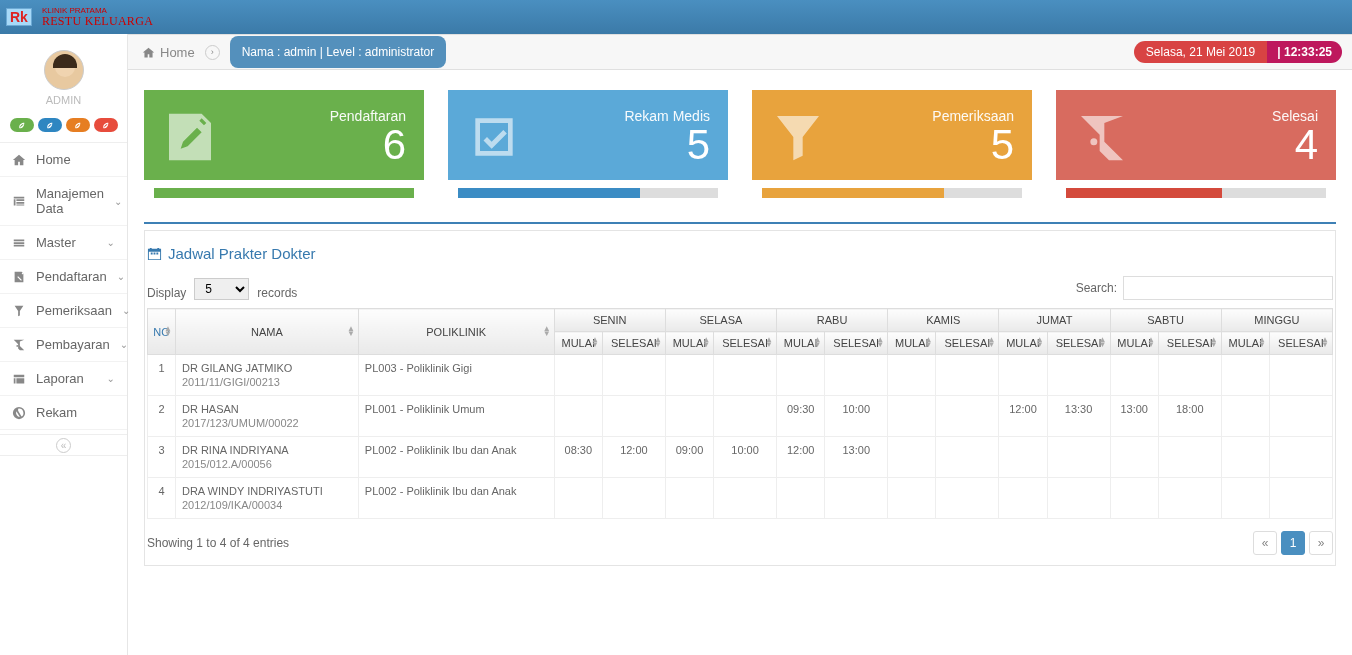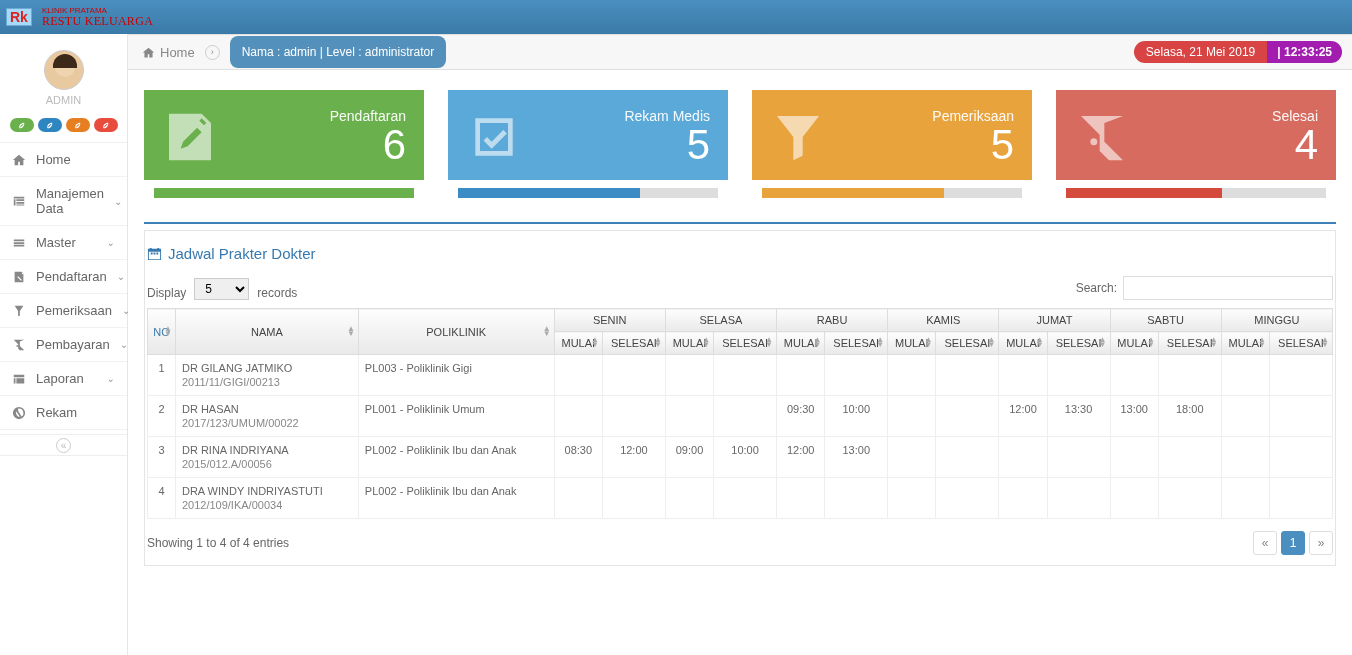--- a/index.html
+++ b/index.html
@@ -30,21 +30,21 @@
 .collapse-btn{margin-top:4px;border-top:1px solid #eee;border-bottom:1px solid #eee;height:22px;display:flex;align-items:center;justify-content:center;color:#bbb;font-size:10px;cursor:pointer}
 .collapse-btn span{border:1px solid #ccc;border-radius:50%;width:15px;height:15px;display:flex;align-items:center;justify-content:center}
 .content{flex:1;background:#fff;overflow:auto}
 .breadcrumb-bar{height:36px;background:#f7f7f7;border-top:1px solid #e0e0e0;border-bottom:1px solid #e0e0e0;display:flex;align-items:center;padding:0 14px;gap:10px;position:relative}
 .bc-home{color:#888;display:flex;align-items:center;gap:5px;font-size:13px}
 .bc-home svg{width:13px;height:13px;fill:#888}
 .bc-arrow{border:1px solid #ccc;border-radius:50%;width:15px;height:15px;display:flex;align-items:center;justify-content:center;font-size:9px;color:#888}
 .userpill{background:#5490bc;color:#fff;border-radius:8px;padding:9px 12px;font-size:12px}
 .datepill{position:absolute;right:10px;display:flex;align-items:center}
 .datepill .d{background:#d84343;color:#fff;border-radius:12px 0 0 12px;padding:4px 12px;font-size:12px}
-.datepill .t{background:#a21caf;color:#fff;border-radius:0 12px 12px 0;padding:4px 10px;font-size:12px;font-weight:bold}
+.datepill .t{background:#be185d;color:#fff;border-radius:0 12px 12px 0;padding:4px 10px;font-size:12px;font-weight:bold}
 .marquee{height:36px;border-bottom:1px solid #eee;display:flex;align-items:center;padding-right:14px;position:relative;overflow:hidden}
 .marquee-text{position:absolute;right:40px;white-space:nowrap;color:#444;font-size:14px}
 .gear-btn{position:absolute;right:6px;width:28px;height:28px;background:#e89c2e;border-radius:4px;display:flex;align-items:center;justify-content:center}
 .gear-btn svg{width:16px;height:16px;fill:#fff}
 .cards{display:flex;gap:24px;padding:20px 16px 8px}
 .card{flex:1;border-radius:2px;color:#fff;display:flex;flex-direction:column}
 .card-top{display:flex;align-items:center;padding:14px 18px 10px;height:90px}
 .card-icon{width:56px;height:56px;opacity:.6}
 .card-icon svg{width:56px;height:56px;fill:#fff}
 .card-right{margin-left:auto;text-align:right}

